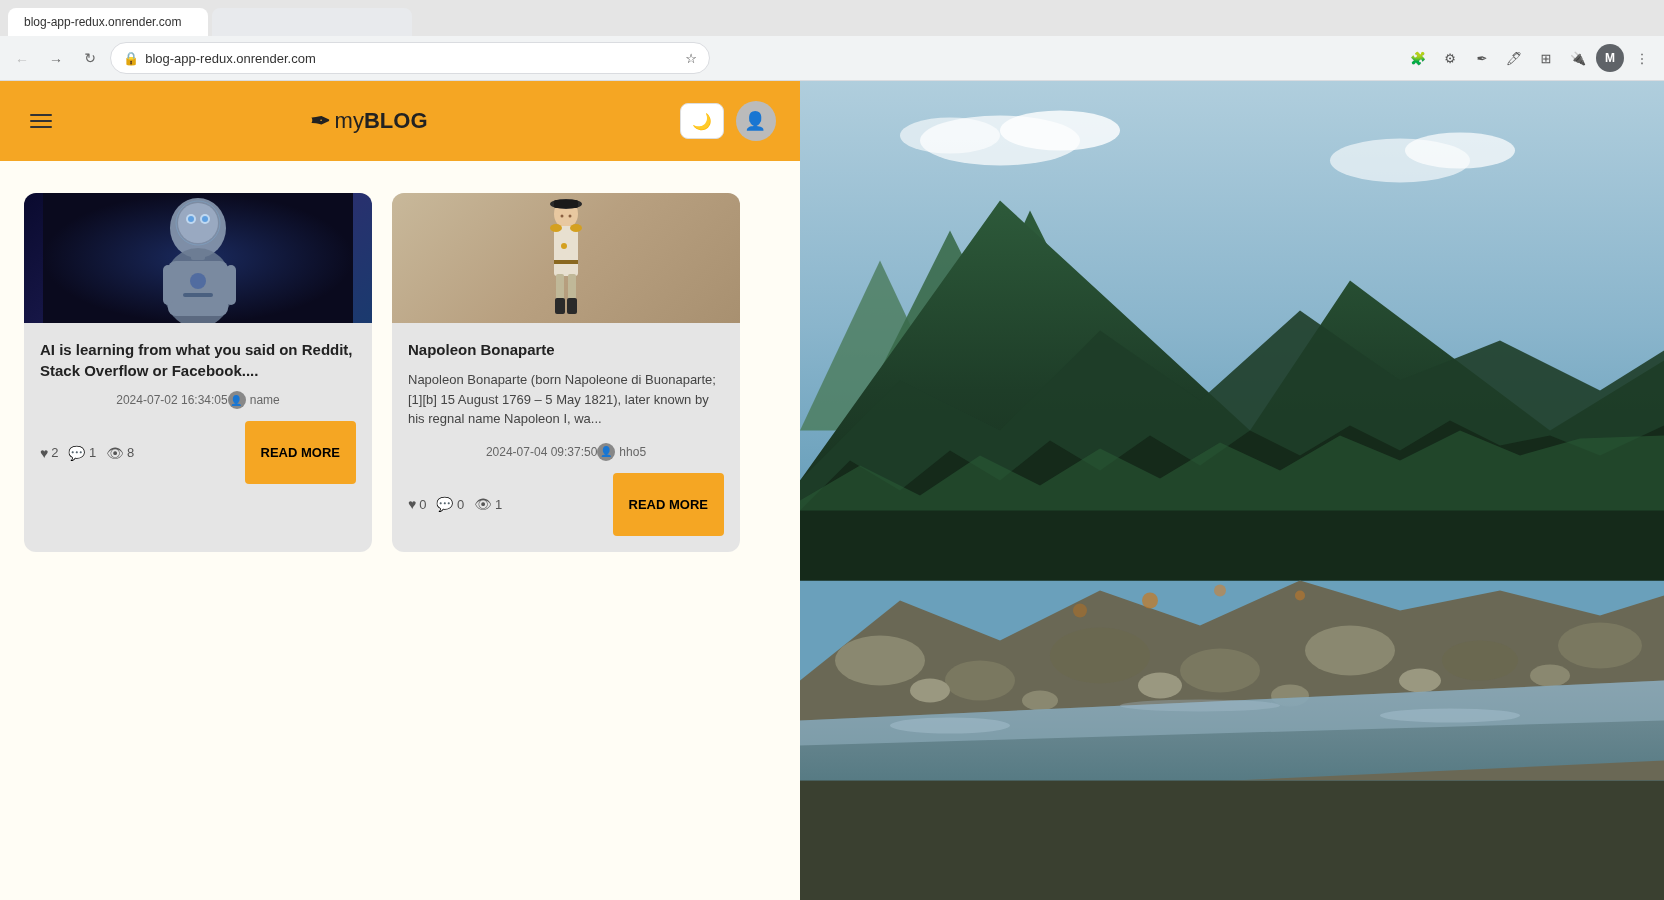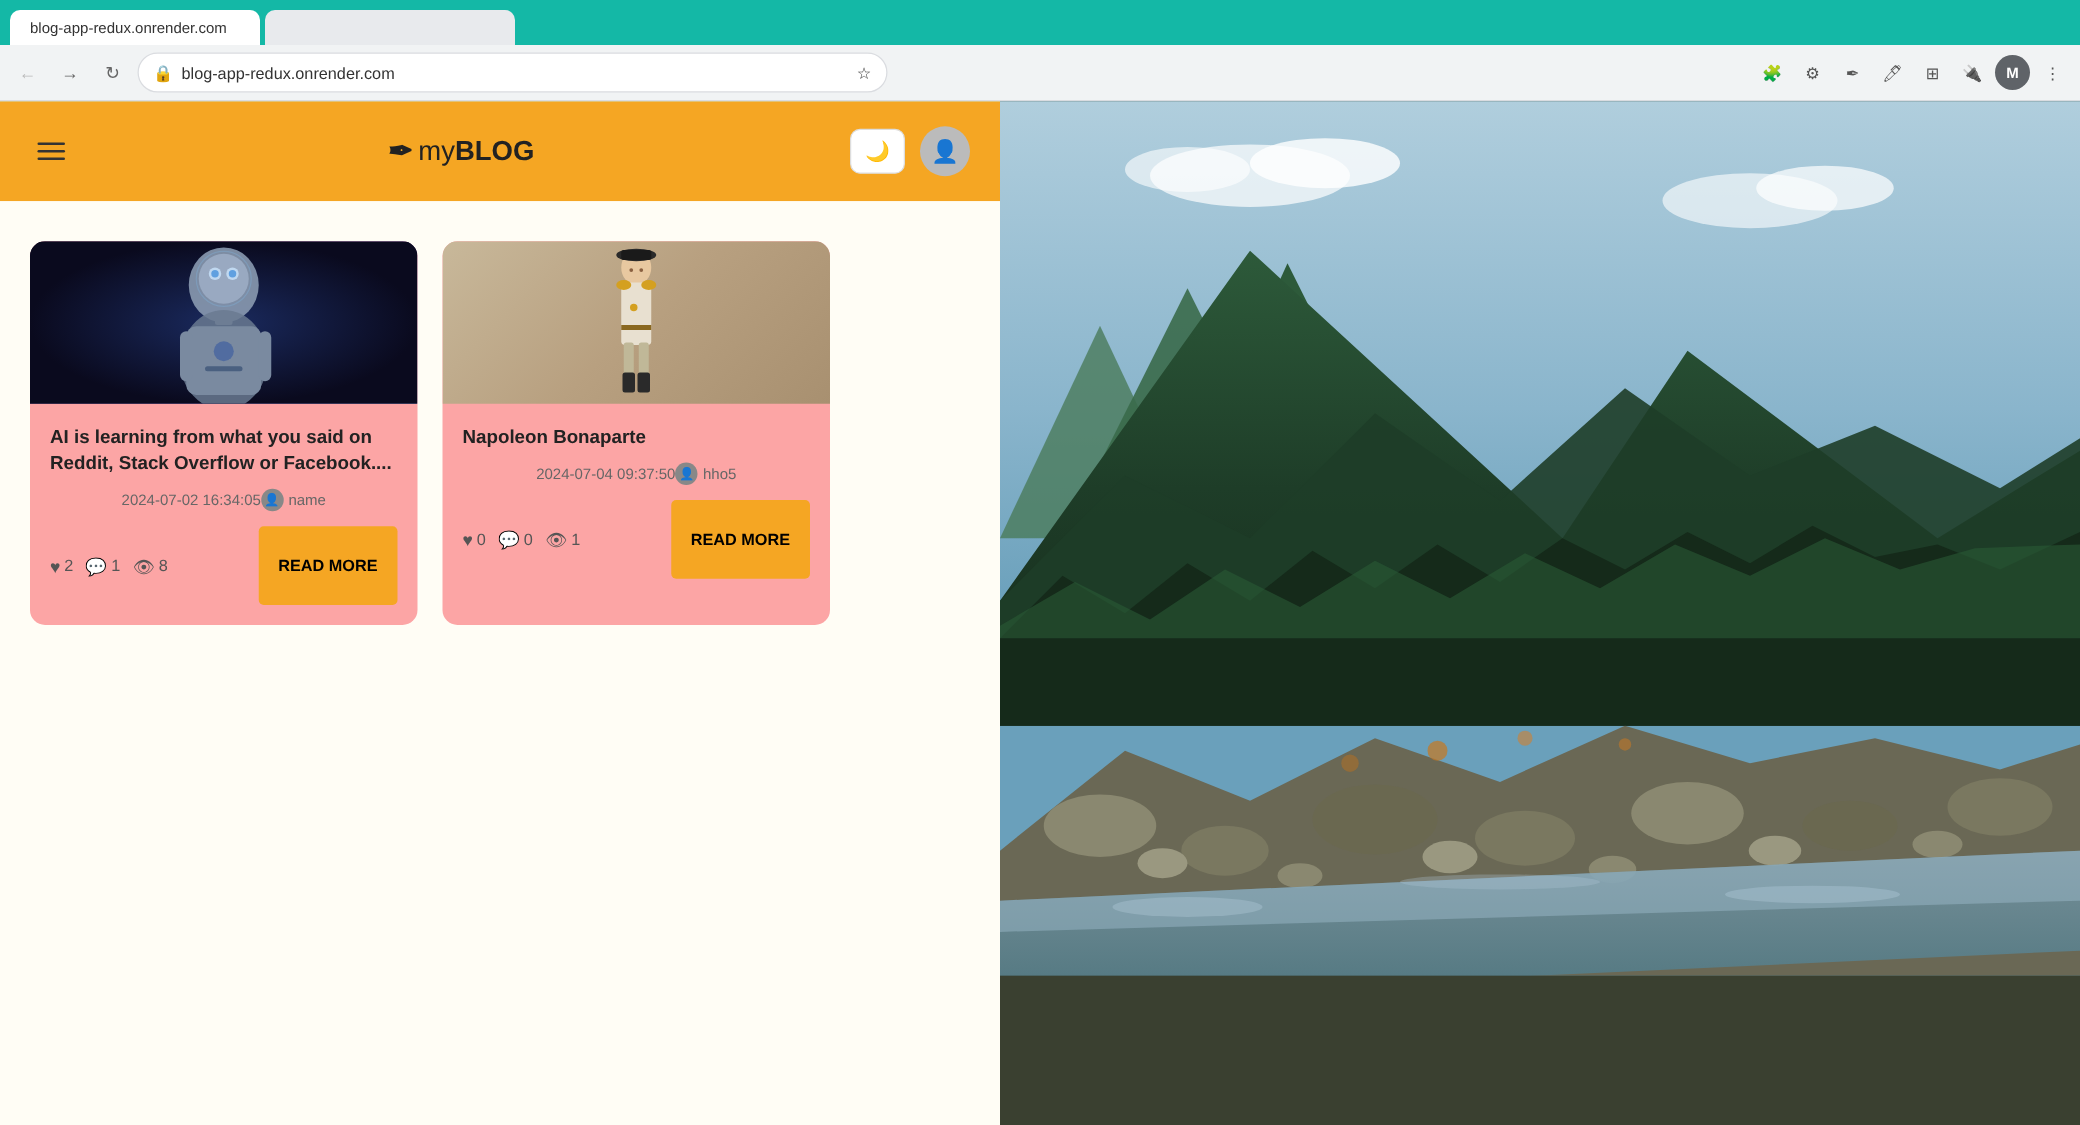--- a/index.html
+++ b/index.html
@@ -1,20 +1,20 @@
 <!DOCTYPE html>
 <html><head>
   <meta charset="utf-8">
   <style>
     * { margin: 0; padding: 0; box-sizing: border-box; }
     body { font-family: -apple-system, BlinkMacSystemFont, 'Segoe UI', sans-serif; background: #fff; width: 1664px; height: 900px; overflow: hidden; display: flex; flex-direction: column; }
 
     
     .browser-chrome {
-      background: #14b8a6;
+      background: #e5e5e5;
       border-bottom: 1px solid #dadce0;
       flex-shrink: 0;
     }
     .browser-tabs {
       display: flex;
       align-items: flex-end;
       padding: 8px 8px 0;
       gap: 4px;
       height: 36px;
     }
@@ -199,24 +199,24 @@
       flex: 1;
       padding: 32px 24px;
       overflow-y: auto;
     }
     .cards-grid {
       display: flex;
       gap: 20px;
       flex-wrap: wrap;
     }
     .card {
-      background: #fca5a5;
+      background: #e5e5e5;
       border-radius: 12px;
       overflow: hidden;
-      width: 310px;
+      width: 348px;
       flex-shrink: 0;
     }
     .card-image {
       width: 100%;
       height: 130px;
       overflow: hidden;
       display: flex; align-items: center; justify-content: center;
     }
     .card-image-robot {
       background: linear-gradient(135deg, #0a0a2e 0%, #1a1a4e 40%, #2d2d6e 60%, #1a3a6e 100%);
@@ -460,20 +460,21 @@
               <rect x="31" y="100" width="10" height="16" fill="#2a2a2a" rx="2"></rect>
 
               <circle cx="26" cy="18" r="1.5" fill="#8a6040"></circle>
               <circle cx="34" cy="18" r="1.5" fill="#8a6040"></circle>
 
               <circle cx="28" cy="48" r="3" fill="#d4a020"></circle>
             </svg>
           </div>
           <div class="card-body">
             <div class="card-title">Napoleon Bonaparte</div>
+            <div class="card-excerpt">Napoleon Bonaparte (born Napoleone di Buonaparte;[1][b] 15 August 1769 – 5 May 1821), later known by his regnal name Napoleon I, wa...</div>
             <div class="card-meta">
               <span class="card-date">2024-07-04 09:37:50</span>
               <div class="card-author">
                 <div class="author-avatar">👤</div>
                 <span>hho5</span>
               </div>
             </div>
             <div class="card-footer">
               <div class="card-stats">
                 <div class="stat">

